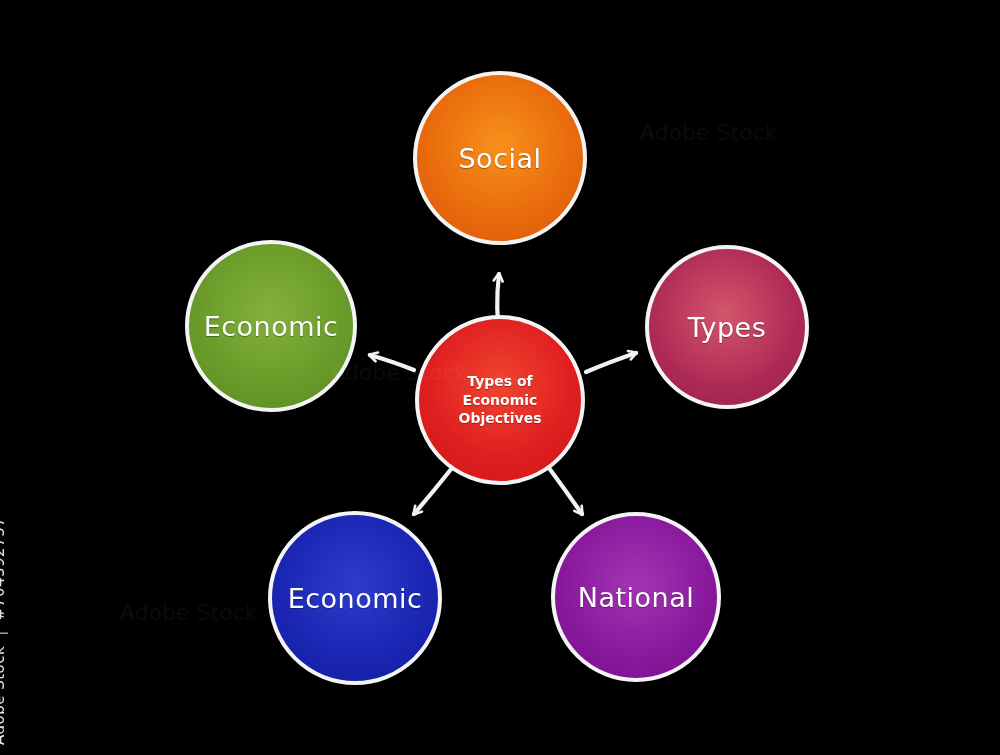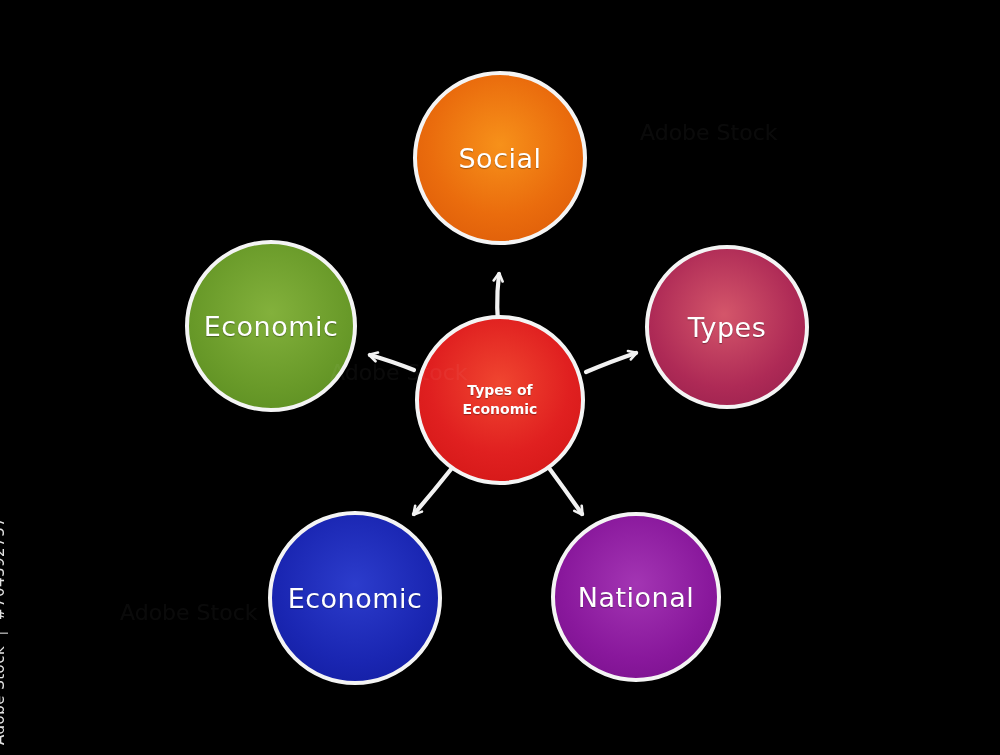--- a/index.html
+++ b/index.html
@@ -121,20 +121,21 @@
       <path d="M 414 370 Q 391 361 370 355" marker-end="url(#ah)"></path>
       <path d="M 452 468 Q 433 492 414 514" marker-end="url(#ah)"></path>
       <path d="M 549 468 Q 566 491 582 514" marker-end="url(#ah)"></path>
     </g>
   </svg>
 
   <div class="node node-center">
     <div class="center-label">
       <span>Types of</span>
       <span>Economic</span>
+      <span>Objectives</span>
     </div>
   </div>
 
   <div class="node node-social">
     <div class="label">Social</div>
   </div>
 
   <div class="node node-human">
     <div class="label">Types</div>
   </div>

